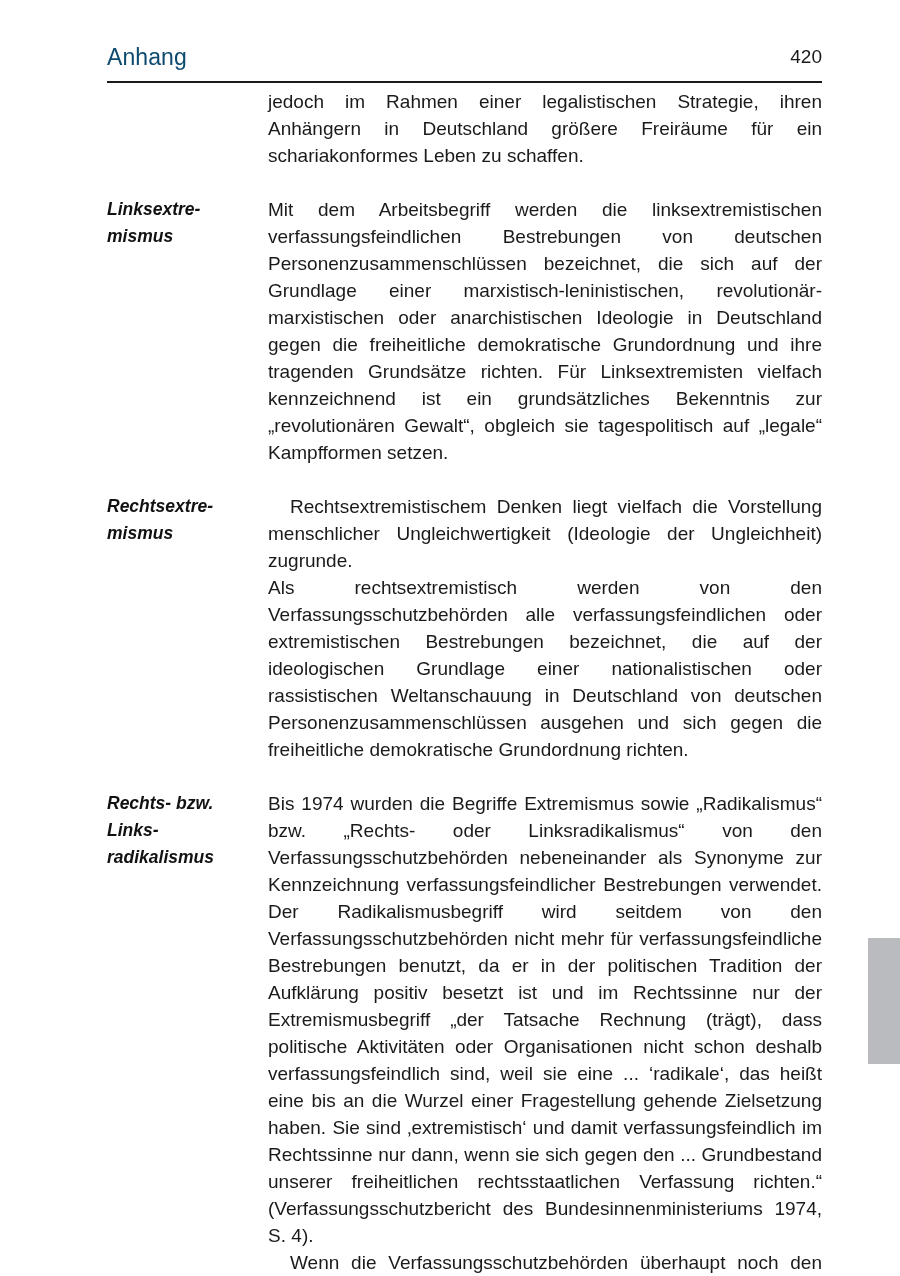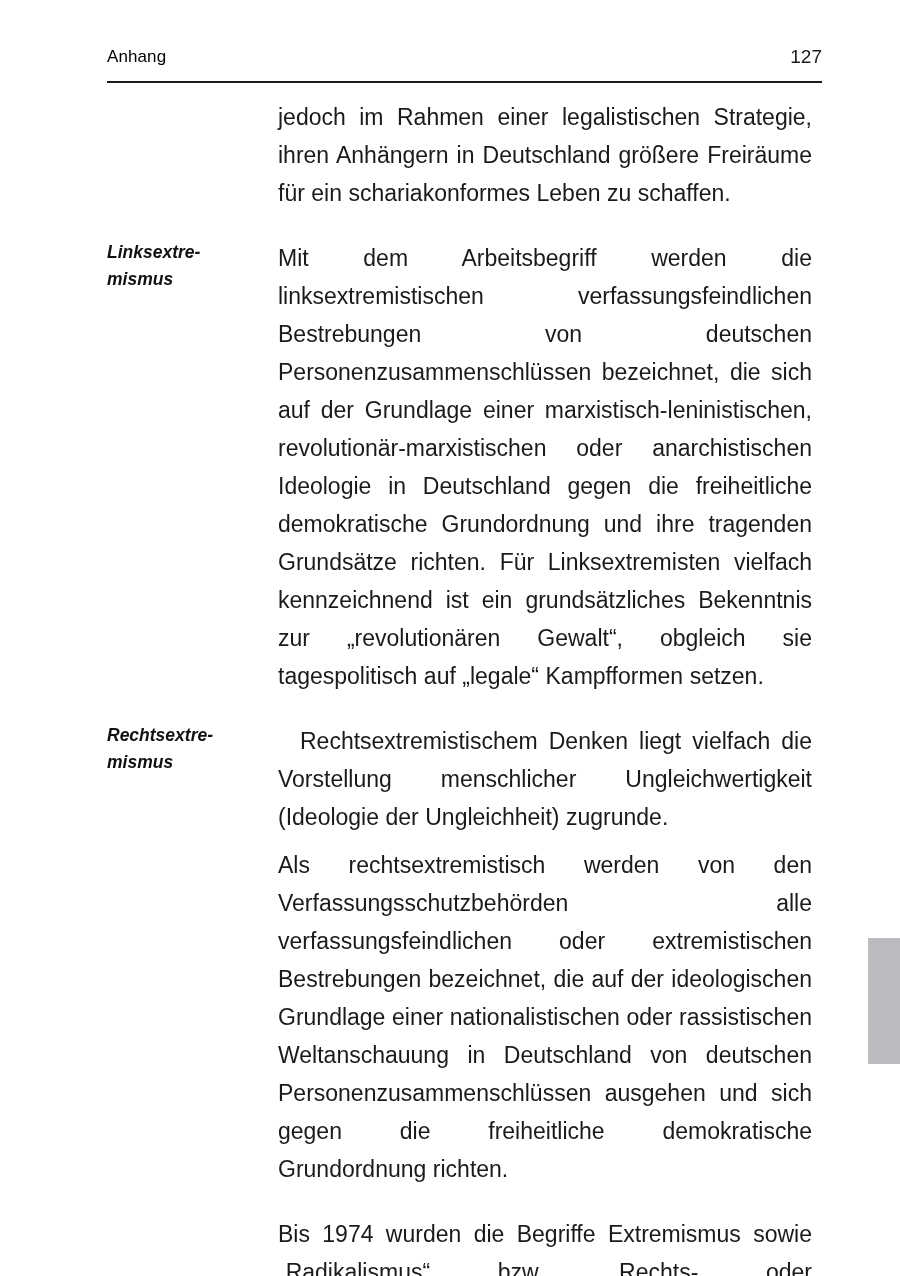--- a/index.html
+++ b/index.html
@@ -32,24 +32,24 @@
     top: 47px;
     width: 715px;
     height: 30px;
     display: flex;
     align-items: flex-start;
     justify-content: space-between;
     border-bottom: 2.5px solid #1a1a1a;
     padding-bottom: 4px;
   }
   .running-head-left {
-    font-size: 17px;
+    font-size: 23px;
     letter-spacing: 0.1px;
     line-height: 20px;
-    color: #000000;
+    color: #0c4a6e;
   }
   .running-head-right {
     font-size: 19px;
     line-height: 20px;
     color: #1a1a1a;
   }
 
   
   .body-area {
     position: absolute;
@@ -78,28 +78,28 @@
     white-space: nowrap;
     font-style: italic;
   }
 
   .col {
     margin-left: 161px;
     width: 554px;
   }
 
   .para {
-    font-size: 23px;
-    line-height: 38px;
+    font-size: 19px;
+    line-height: 27px;
     text-align: justify;
     text-align-last: left;
     -webkit-hyphens: none;
     hyphens: none;
     color: #1a1a1a;
-    margin: 10px;
+    margin: 0;
     word-spacing: 0.1px;
   }
   .para.indent {
     text-indent: 22px;
   }
   .para + .para {
     margin-top: 0;
   }
 
   .block + .block {
@@ -116,21 +116,21 @@
     background: #b9bbbe;
   }
 </style>
 </head>
 <body>
 
 <div class="page">
 
   <div class="running-head">
     <span class="running-head-left">Anhang</span>
-    <span class="running-head-right">127</span>
+    <span class="running-head-right">420</span>
   </div>
 
   <div class="body-area">
 
     <div class="block">
       <div class="col">
         <p class="para">jedoch im Rahmen einer legalistischen Strategie, ihren Anhängern in Deutschland größere Freiräume für ein schariakonformes Leben zu schaffen.</p>
       </div>
     </div>
 
@@ -149,20 +149,25 @@
         <div>Rechtsextre-</div>
         <div>mismus</div>
       </div>
       <div class="col">
         <p class="para indent">Rechtsextremistischem Denken liegt vielfach die Vorstellung menschlicher Ungleichwertigkeit (Ideologie der Ungleichheit) zugrunde.</p>
         <p class="para">Als rechtsextremistisch werden von den Verfassungsschutzbehörden alle verfassungsfeindlichen oder extremistischen Bestrebungen bezeichnet, die auf der ideologischen Grundlage einer nationalistischen oder rassistischen Weltanschauung in Deutschland von deutschen Personenzusammenschlüssen ausgehen und sich gegen die freiheitliche demokratische Grundordnung richten.</p>
       </div>
     </div>
 
     <div class="block">
+      <div class="marginal">
+        <div>Rechts- bzw.</div>
+        <div>Links-</div>
+        <div>radikalismus</div>
+      </div>
       <div class="col">
         <p class="para">Bis 1974 wurden die Begriffe Extremismus sowie „Radikalismus“ bzw. „Rechts- oder Linksradikalismus“ von den Verfassungsschutzbehörden nebeneinander als Synonyme zur Kennzeichnung verfassungsfeindlicher Bestrebungen verwendet. Der Radikalismusbegriff wird seitdem von den Verfassungsschutzbehörden nicht mehr für verfassungsfeindliche Bestrebungen benutzt, da er in der politischen Tradition der Aufklärung positiv besetzt ist und im Rechtssinne nur der Extremismusbegriff „der Tatsache Rechnung (trägt), dass politische Aktivitäten oder Organisationen nicht schon deshalb verfassungsfeindlich sind, weil sie eine ... ‘radikale‘, das heißt eine bis an die Wurzel einer Fragestellung gehende Zielsetzung haben. Sie sind ‚extremistisch‘ und damit verfassungsfeindlich im Rechtssinne nur dann, wenn sie sich gegen den ... Grundbestand unserer freiheitlichen rechtsstaatlichen Verfassung richten.“ (Verfassungsschutzbericht des Bundesinnenministeriums 1974, S. 4).</p>
         <p class="para indent">Wenn die Verfassungsschutzbehörden überhaupt noch den Terminus „rechts- bzw. linksradikal“ verwenden, werden damit in Abgrenzung zu dem verfassungsfeindlichen Rechts- bzw. Linksextremismus politische Aktivitäten und Zielsetzungen bezeichnet, die sich (noch) nicht gegen die freiheit-</p>
       </div>
     </div>
 
   </div>
 
   <div class="thumb-tab" style="background: rgb(185, 187, 190);"></div>
 

